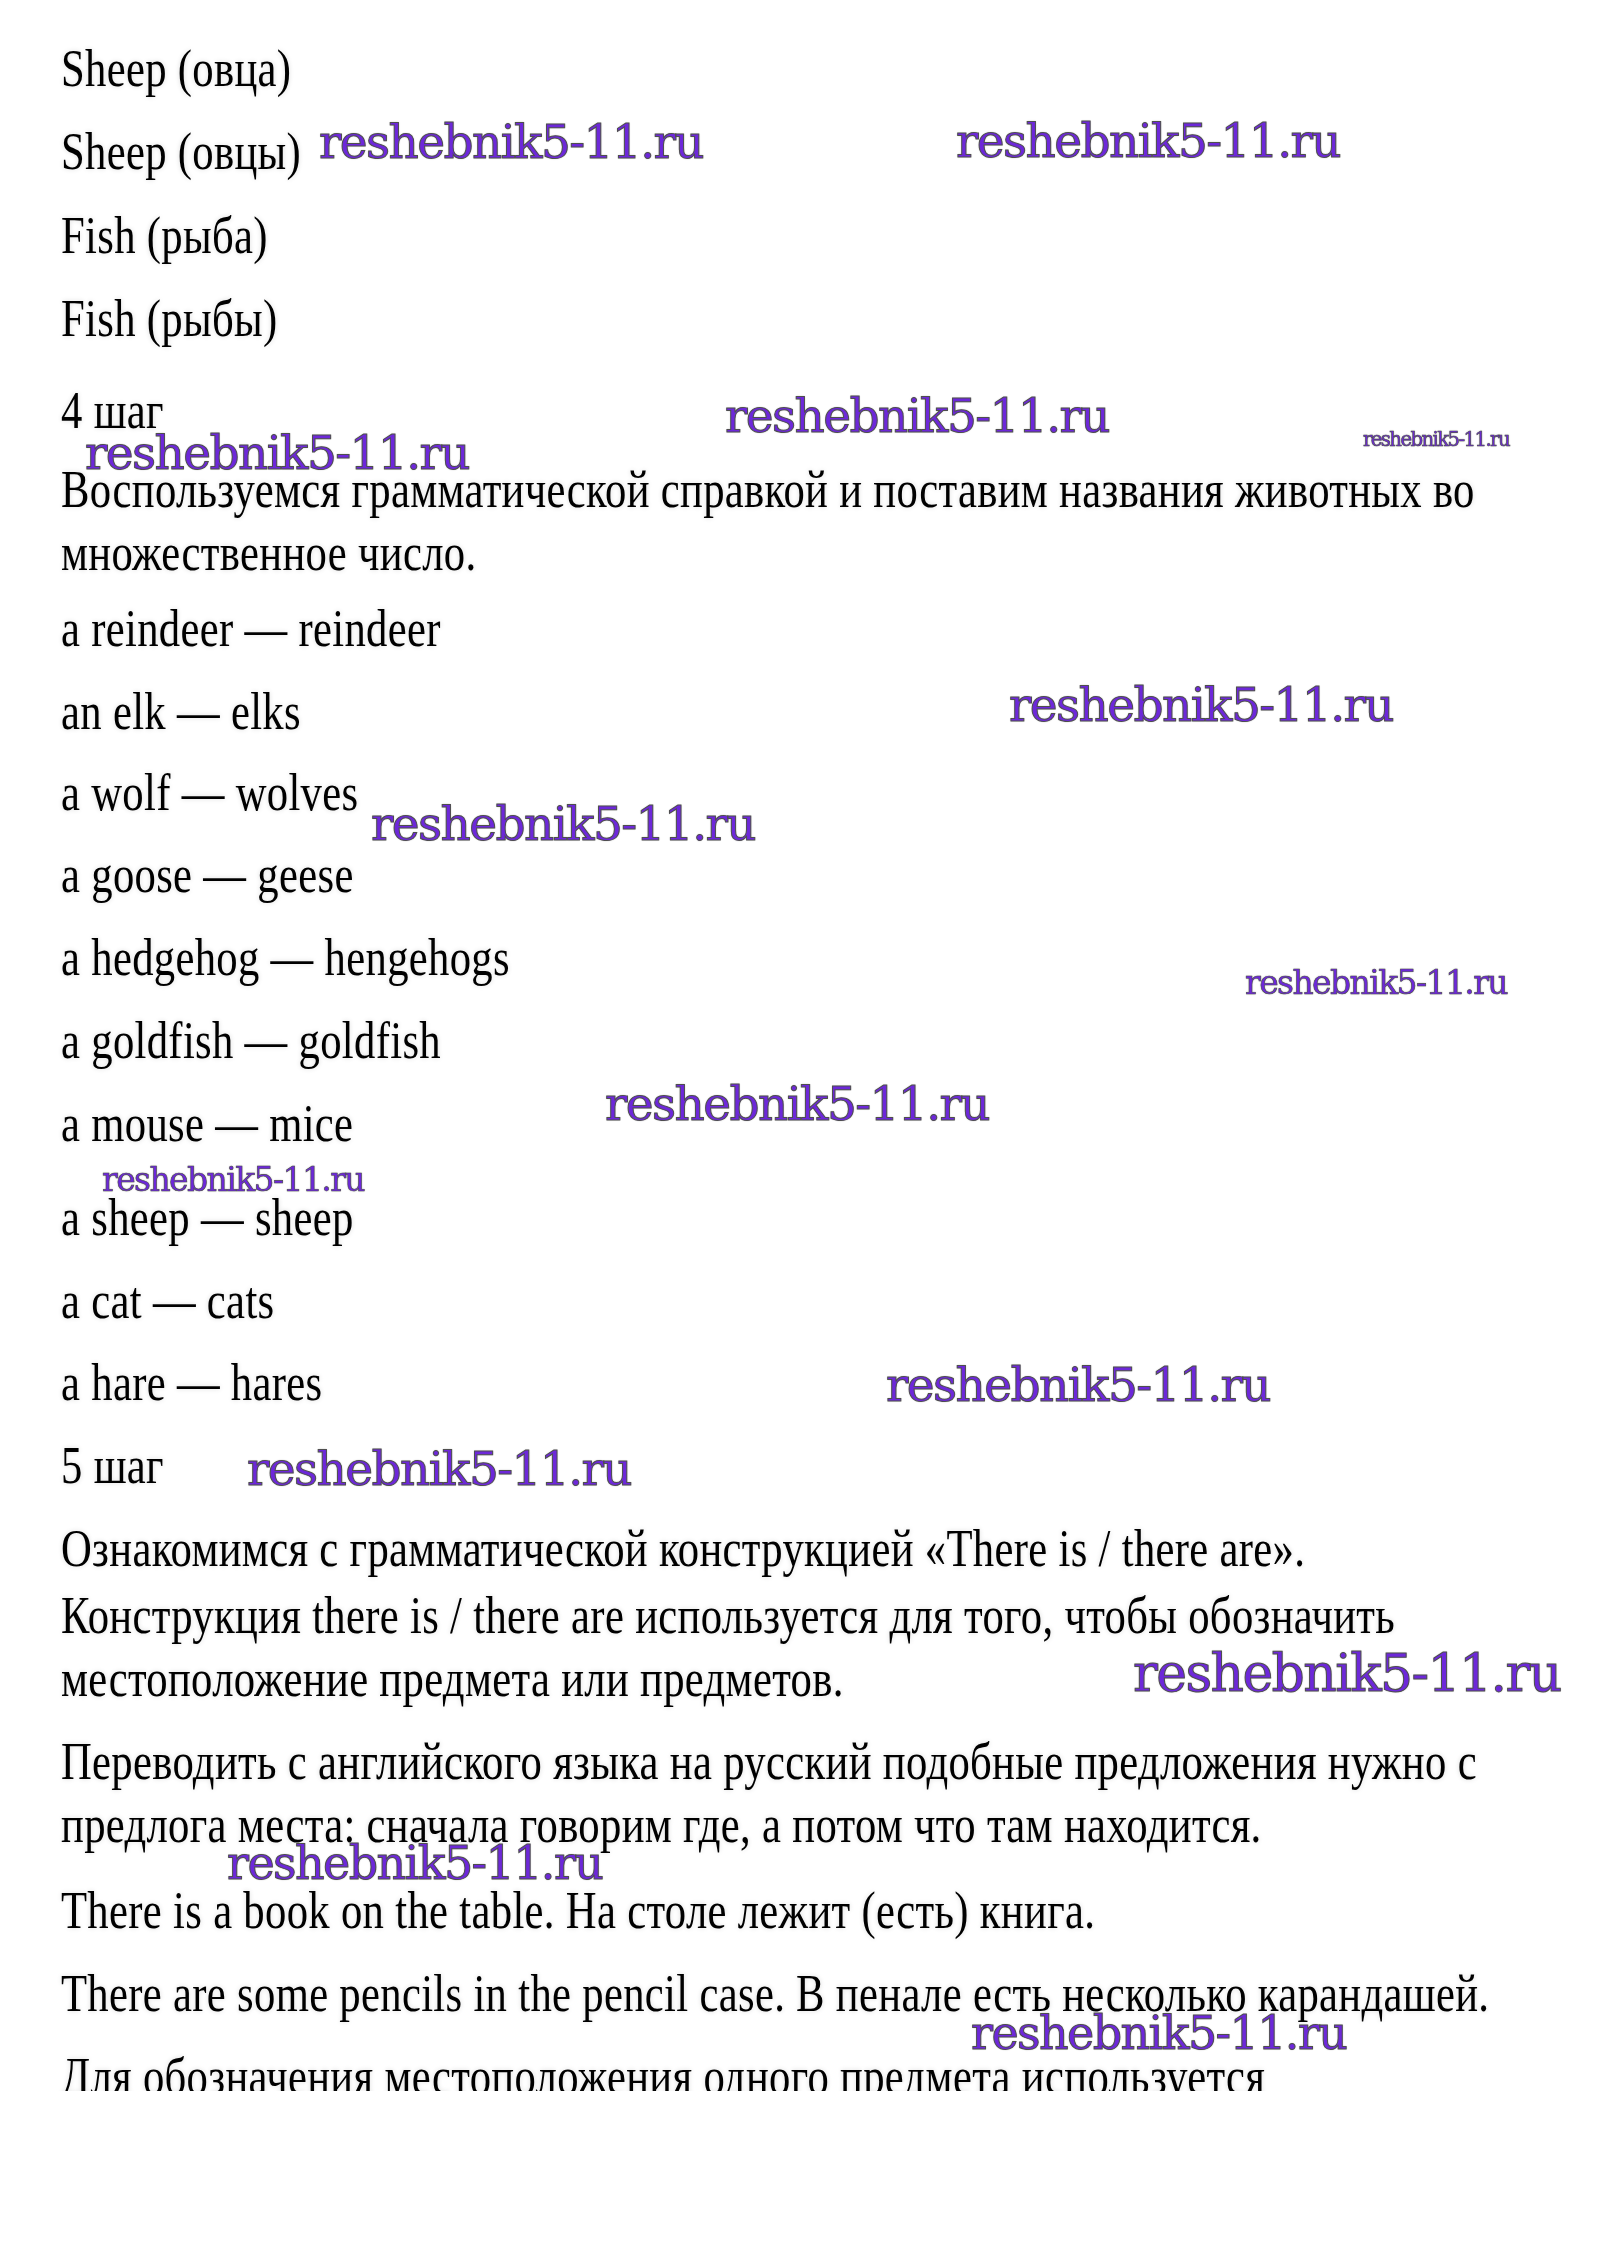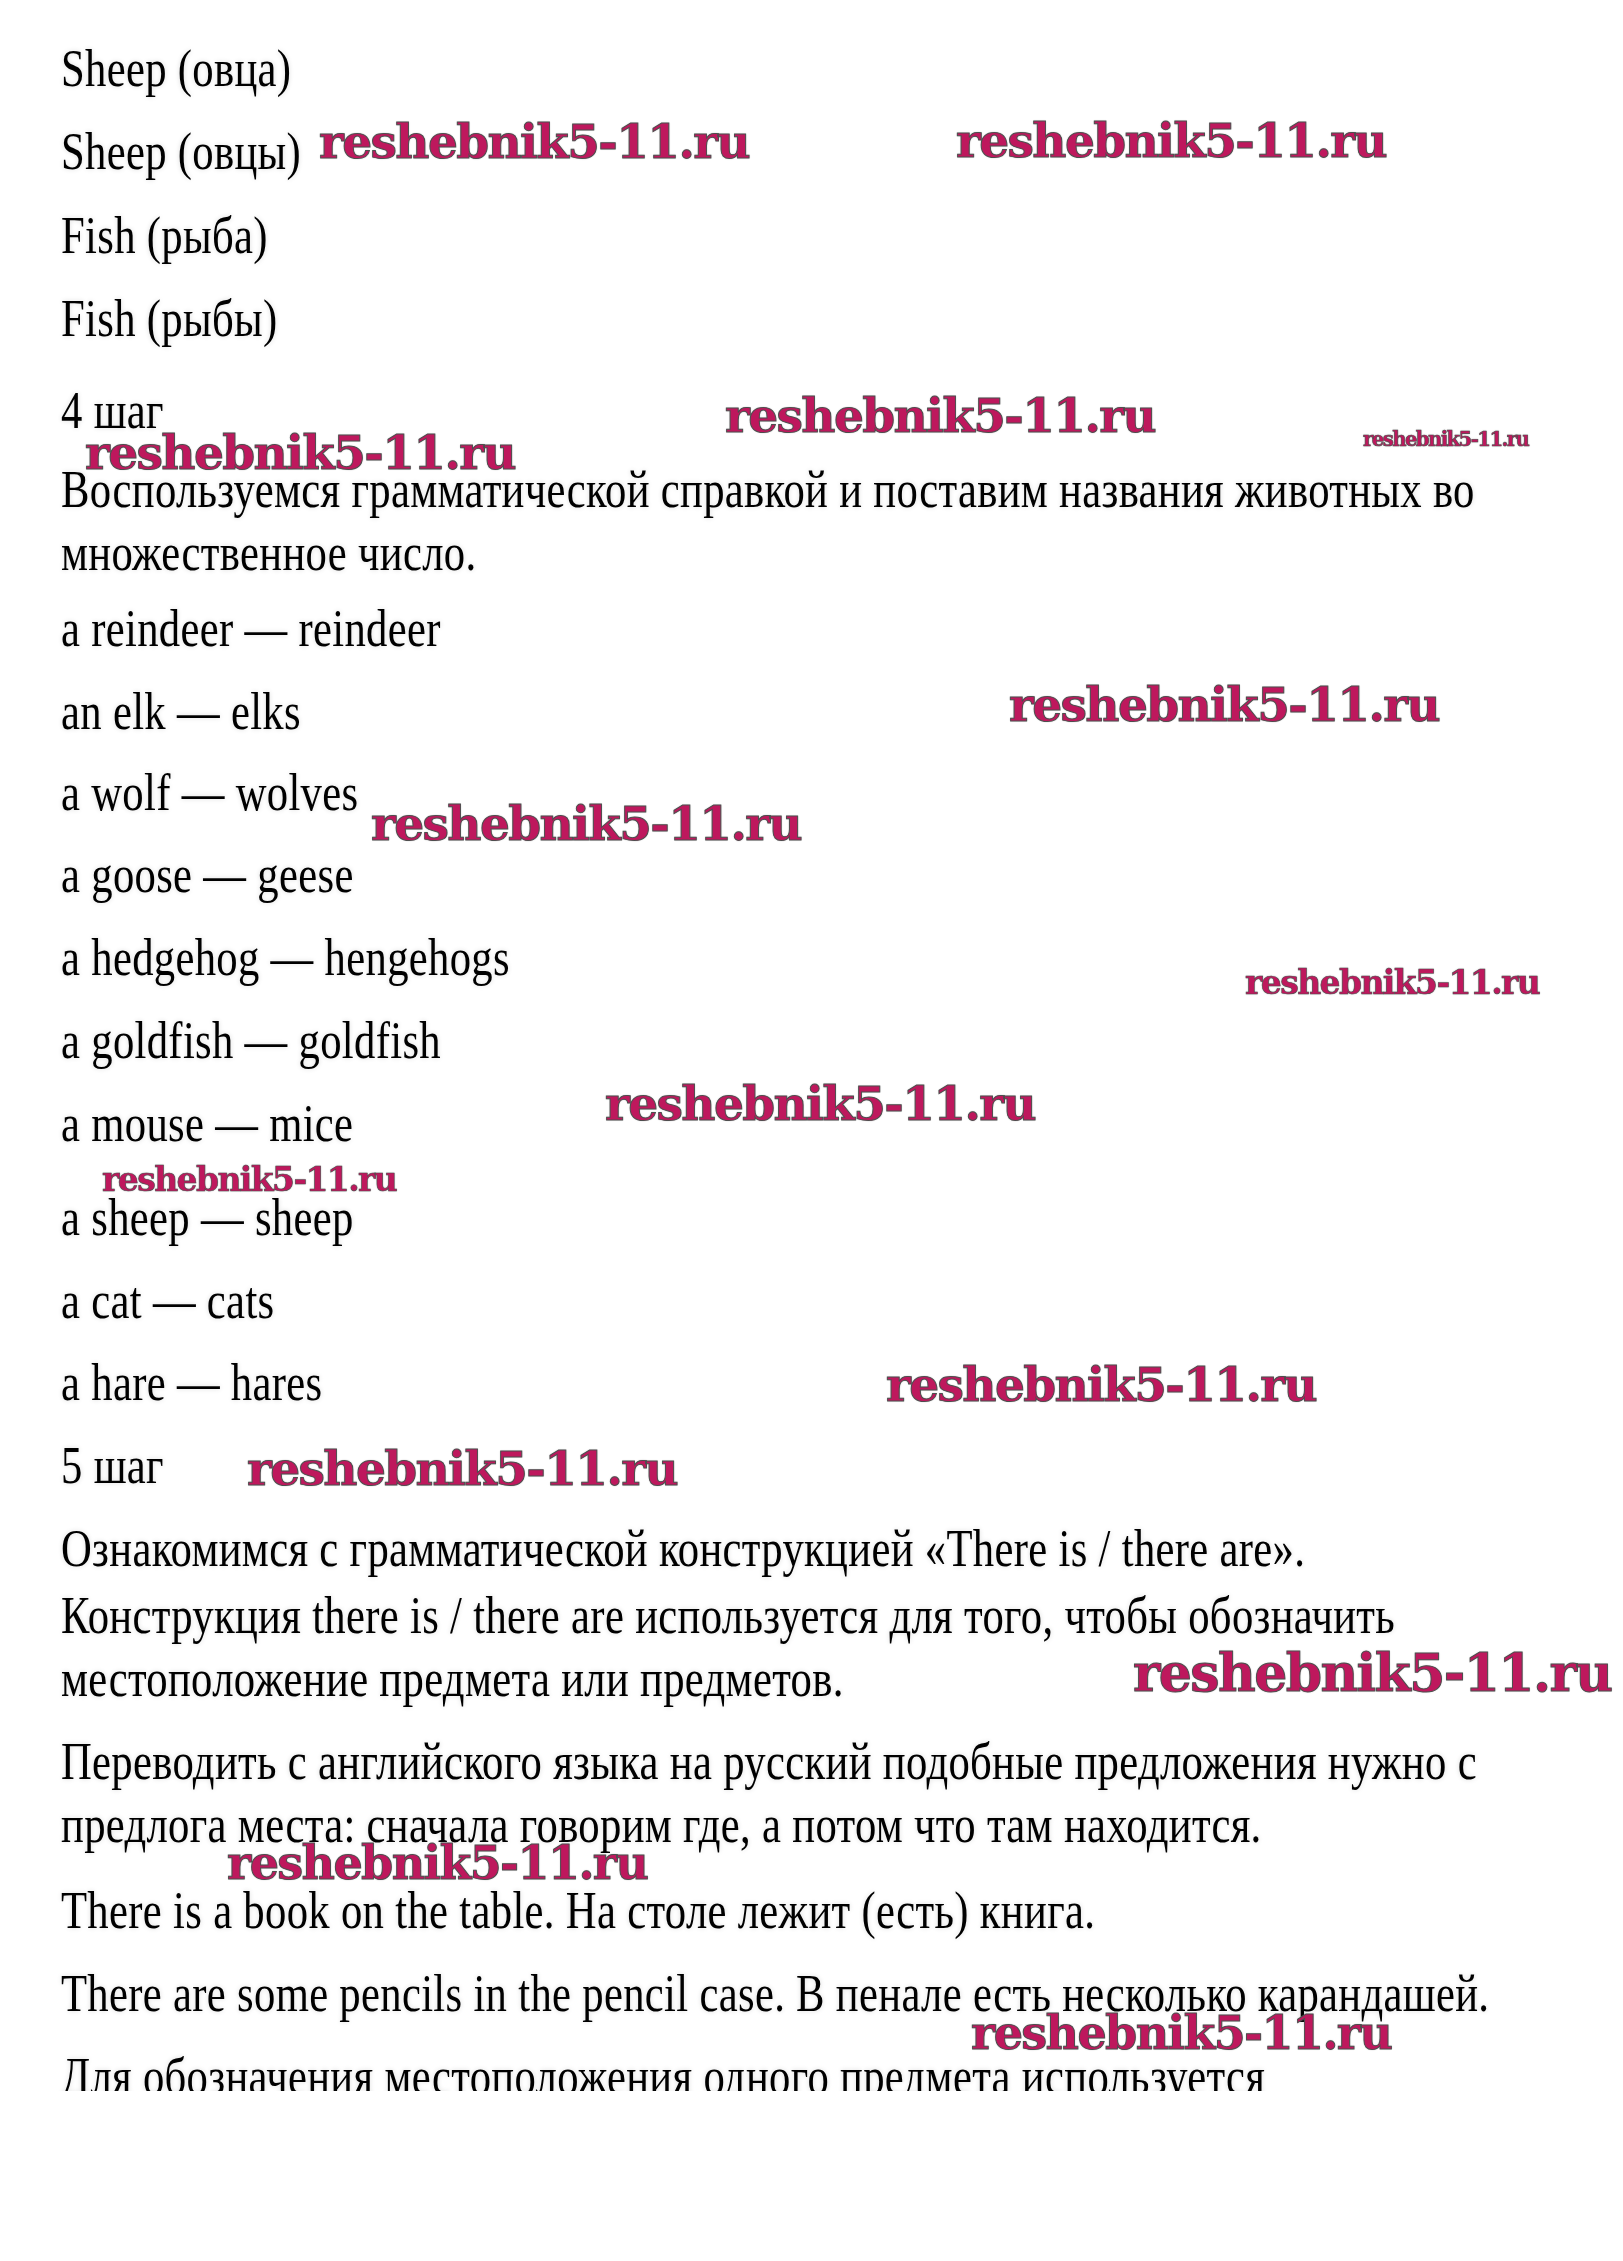--- a/index.html
+++ b/index.html
@@ -34,25 +34,25 @@
     letter-spacing: 0.4px;
     text-shadow: 0 0 5.5px rgba(0,0,0,0.14);
   }
   .text-block.para {
     line-height: 63px;
   }
   
   .wm {
     position: absolute;
     font-family: "DejaVu Serif", "Liberation Serif", serif;
-    font-weight: bold;
+    font-weight: normal;
     line-height: 1;
     white-space: nowrap;
     letter-spacing: -1.6px;
-    color: #be185d;
+    color: #6d28d9;
     -webkit-text-stroke: 1px #4e4e4e;
     text-shadow: 0 0 1.6px #8a8a8a;
     user-select: none;
   }
 </style>
 </head>
 <body>
 
 <div class="page" style="background: rgb(255, 255, 255); width: 1623px; height: 2091px;">
   <div class="text-layer">

